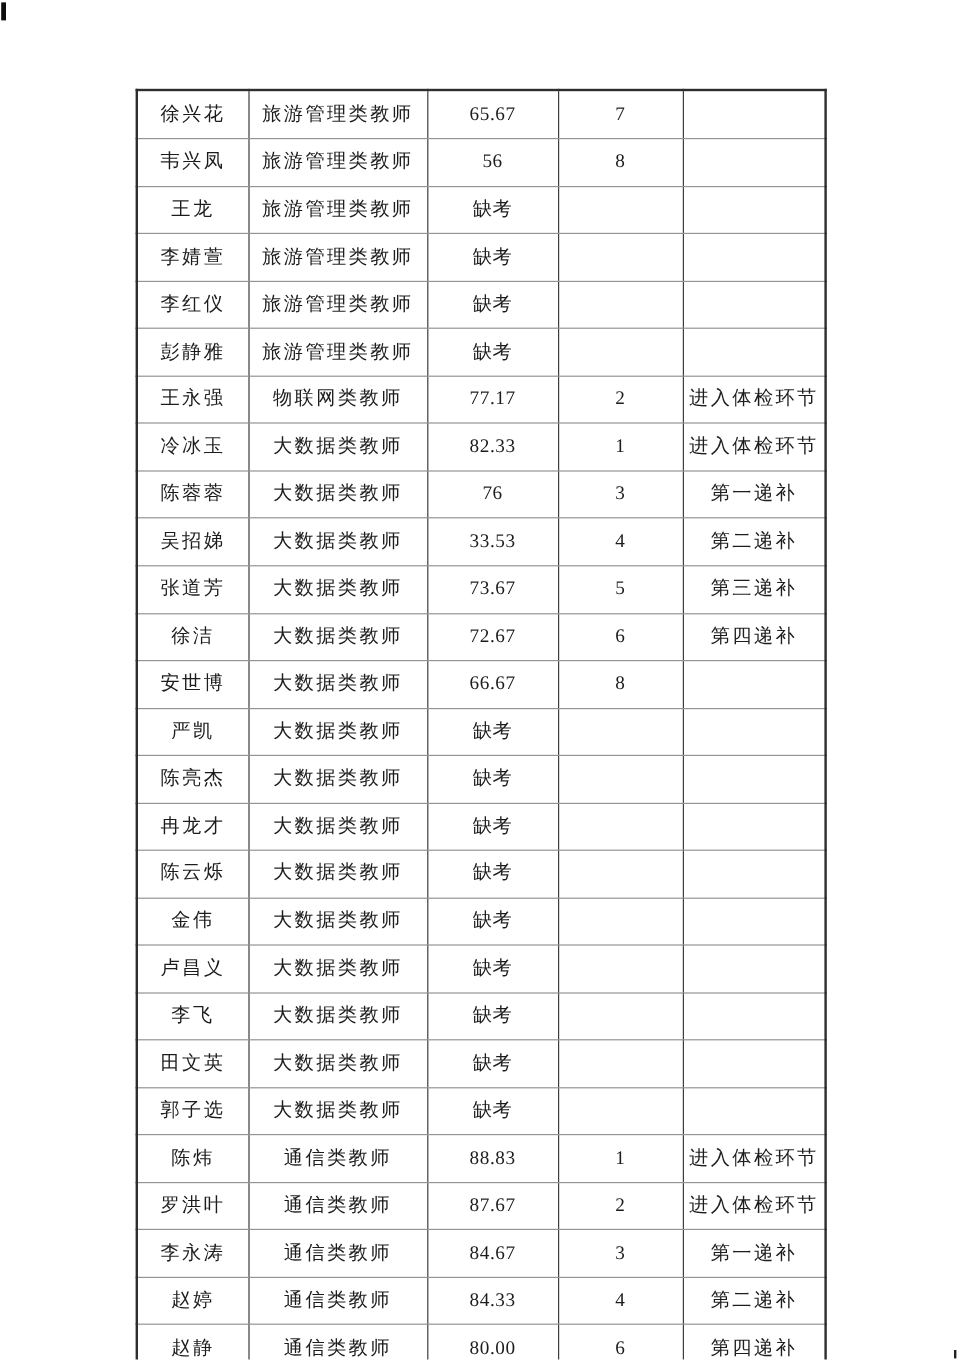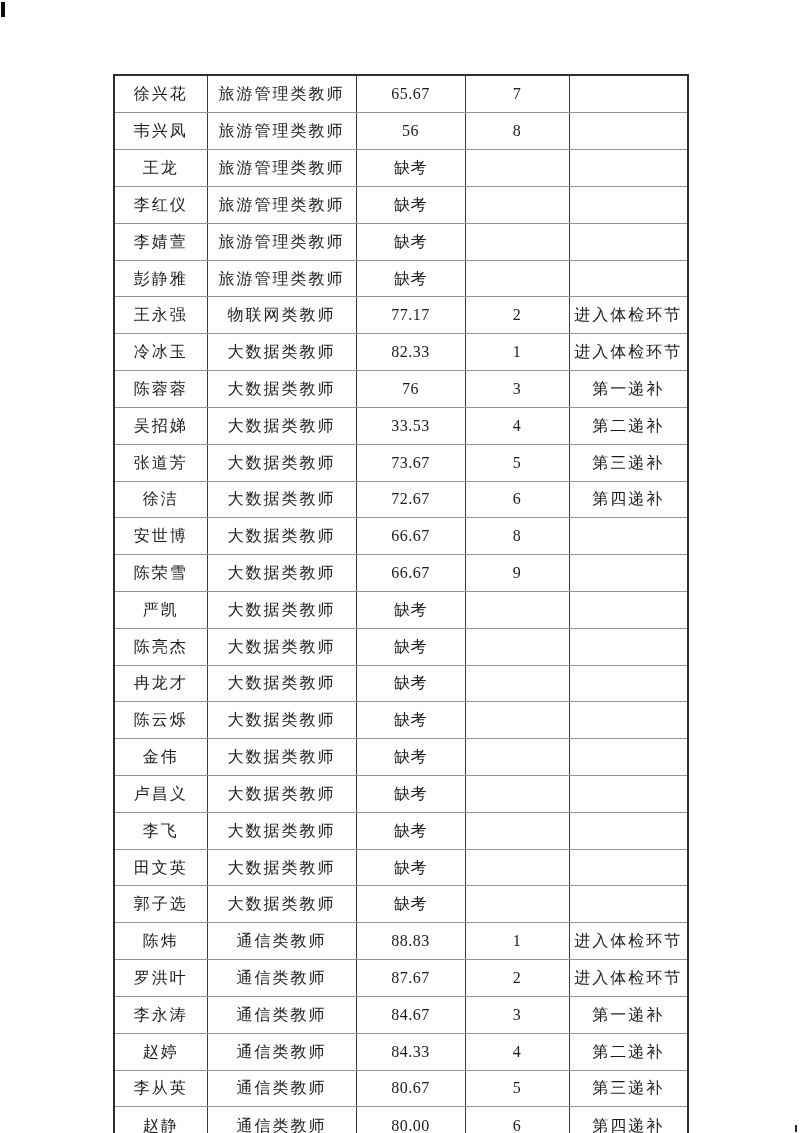--- a/index.html
+++ b/index.html
@@ -73,28 +73,28 @@
           <td class="col-status"></td>
         </tr>
         <tr>
           <td class="col-name">王龙</td>
           <td class="col-category">旅游管理类教师</td>
           <td class="col-score">缺考</td>
           <td class="col-rank"></td>
           <td class="col-status"></td>
         </tr>
         <tr>
+          <td class="col-name">李婧萱</td>
+          <td class="col-category">旅游管理类教师</td>
+          <td class="col-score">缺考</td>
+          <td class="col-rank"></td>
+          <td class="col-status"></td>
+        </tr>
+        <tr>
           <td class="col-name">李红仪</td>
-          <td class="col-category">旅游管理类教师</td>
-          <td class="col-score">缺考</td>
-          <td class="col-rank"></td>
-          <td class="col-status"></td>
-        </tr>
-        <tr>
-          <td class="col-name">李婧萱</td>
           <td class="col-category">旅游管理类教师</td>
           <td class="col-score">缺考</td>
           <td class="col-rank"></td>
           <td class="col-status"></td>
         </tr>
         <tr>
           <td class="col-name">彭静雅</td>
           <td class="col-category">旅游管理类教师</td>
           <td class="col-score">缺考</td>
           <td class="col-rank"></td>
@@ -143,27 +143,20 @@
           <td class="col-status">第四递补</td>
         </tr>
         <tr>
           <td class="col-name">安世博</td>
           <td class="col-category">大数据类教师</td>
           <td class="col-score">66.67</td>
           <td class="col-rank">8</td>
           <td class="col-status"></td>
         </tr>
         <tr>
-          <td class="col-name">陈荣雪</td>
-          <td class="col-category">大数据类教师</td>
-          <td class="col-score">66.67</td>
-          <td class="col-rank">9</td>
-          <td class="col-status"></td>
-        </tr>
-        <tr>
           <td class="col-name">严凯</td>
           <td class="col-category">大数据类教师</td>
           <td class="col-score">缺考</td>
           <td class="col-rank"></td>
           <td class="col-status"></td>
         </tr>
         <tr>
           <td class="col-name">陈亮杰</td>
           <td class="col-category">大数据类教师</td>
           <td class="col-score">缺考</td>
@@ -239,27 +232,20 @@
           <td class="col-score">84.67</td>
           <td class="col-rank">3</td>
           <td class="col-status">第一递补</td>
         </tr>
         <tr>
           <td class="col-name">赵婷</td>
           <td class="col-category">通信类教师</td>
           <td class="col-score">84.33</td>
           <td class="col-rank">4</td>
           <td class="col-status">第二递补</td>
-        </tr>
-        <tr>
-          <td class="col-name">李从英</td>
-          <td class="col-category">通信类教师</td>
-          <td class="col-score">80.67</td>
-          <td class="col-rank">5</td>
-          <td class="col-status">第三递补</td>
         </tr>
         <tr>
           <td class="col-name">赵静</td>
           <td class="col-category">通信类教师</td>
           <td class="col-score">80.00</td>
           <td class="col-rank">6</td>
           <td class="col-status">第四递补</td>
         </tr>
       </tbody>
   </table>

